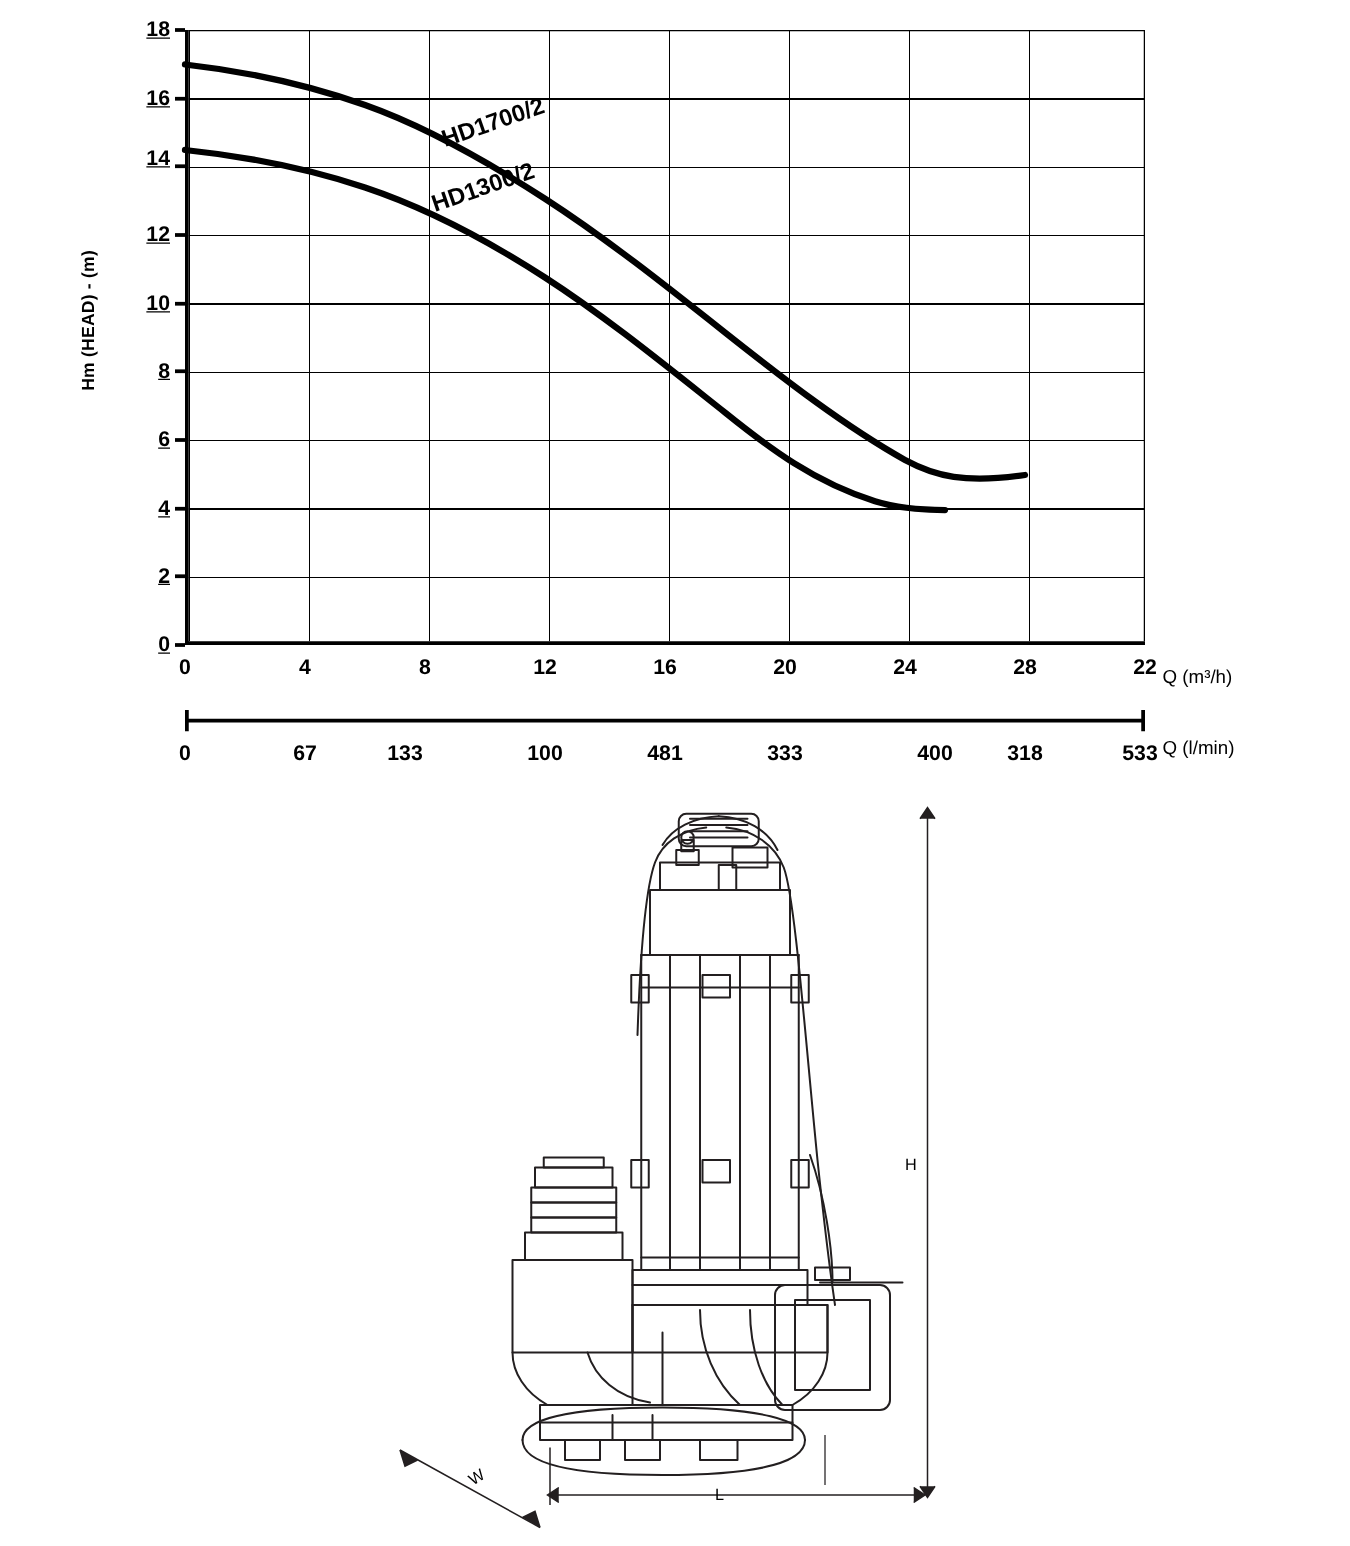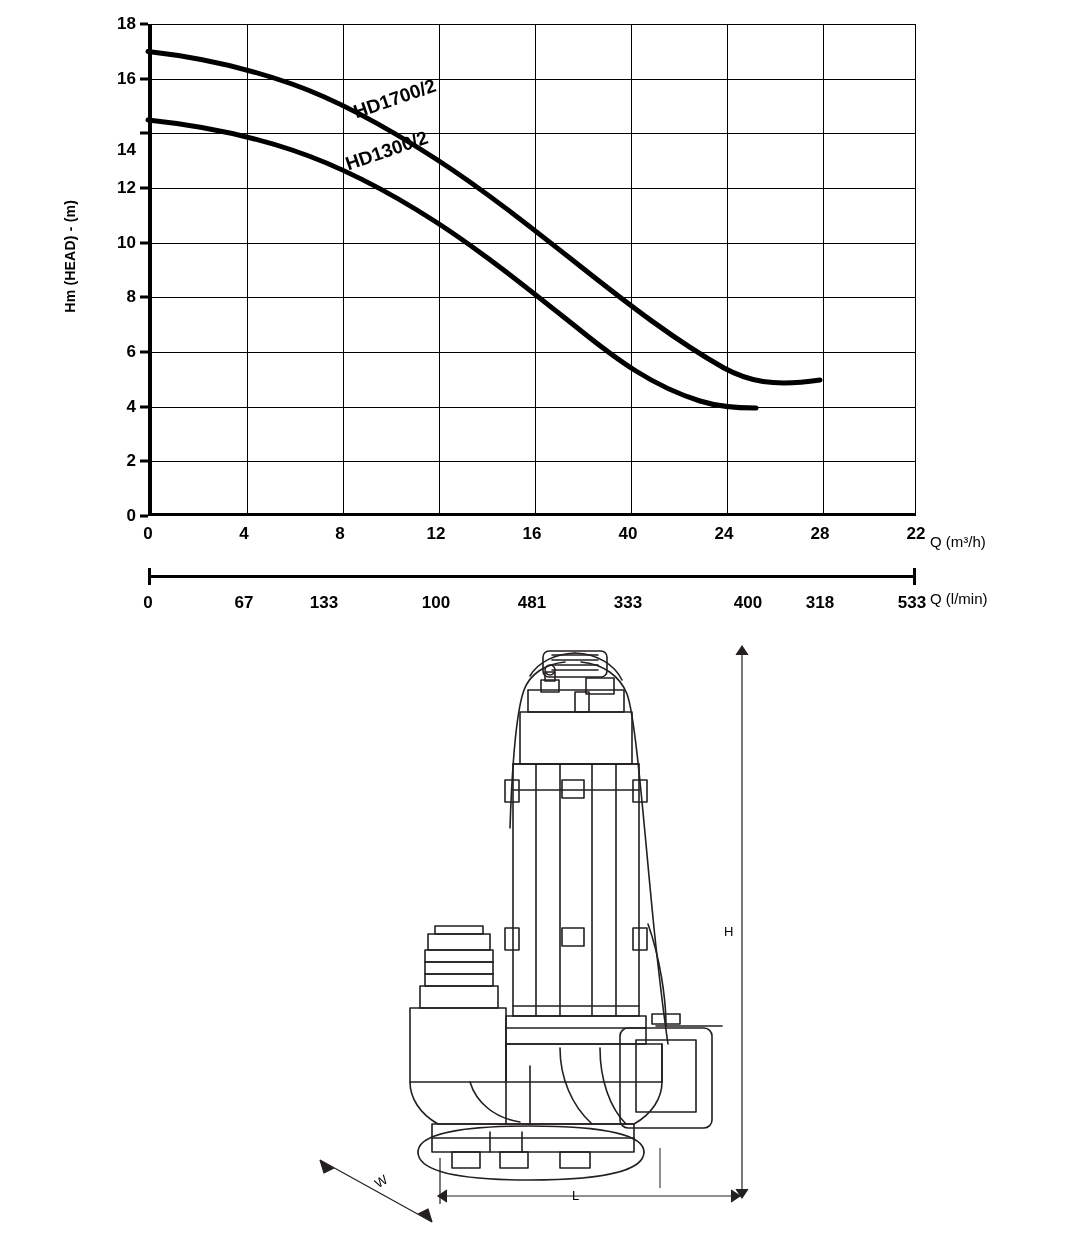--- a/index.html
+++ b/index.html
@@ -40,20 +40,21 @@
   }
   .plot .gridcap-r{position:absolute;right:0;top:0;width:1px;height:100%;background:#000;}
   .plot .gridcap-t{position:absolute;left:0;top:0;height:1px;width:100%;background:#000;}
 
   .ytick{
     position:absolute;
     width:40px;text-align:right;
     font-size:17px;font-weight:bold;
     transform:translateY(-50%);
     left:96px;
+    text-decoration:underline;
   }
   .ytickmark{position:absolute;left:140px;width:8px;height:3px;background:#000;transform:translateY(-50%);}
 
   .xtick{
     position:absolute;
     width:60px;text-align:center;
     font-size:17px;font-weight:bold;
     top:524px;
     transform:translateX(-50%);
   }
@@ -108,41 +109,41 @@
       <div class="gridcap-t"></div>
     </div>
 
     <div class="ytick" style="top:516px">0</div>
     <div class="ytick" style="top:461.3px">2</div>
     <div class="ytick" style="top:406.7px">4</div>
     <div class="ytick" style="top:352px">6</div>
     <div class="ytick" style="top:297.3px">8</div>
     <div class="ytick" style="top:242.7px">10</div>
     <div class="ytick" style="top:188px">12</div>
-    <div class="ytick" style="top:150px">14</div>
+    <div class="ytick" style="top:127px">14</div>
     <div class="ytick" style="top:78.7px">16</div>
     <div class="ytick" style="top:24px">18</div>
 
     <div class="ytickmark" style="top:516px"></div>
     <div class="ytickmark" style="top:461.3px"></div>
     <div class="ytickmark" style="top:406.7px"></div>
     <div class="ytickmark" style="top:352px"></div>
     <div class="ytickmark" style="top:297.3px"></div>
     <div class="ytickmark" style="top:242.7px"></div>
     <div class="ytickmark" style="top:188px"></div>
     <div class="ytickmark" style="top:133.3px"></div>
     <div class="ytickmark" style="top:78.7px"></div>
     <div class="ytickmark" style="top:24px"></div>
 
     <div class="xtick" style="left:148px">0</div>
     <div class="xtick" style="left:244px">4</div>
     <div class="xtick" style="left:340px">8</div>
     <div class="xtick" style="left:436px">12</div>
     <div class="xtick" style="left:532px">16</div>
-    <div class="xtick" style="left:628px">40</div>
+    <div class="xtick" style="left:628px">20</div>
     <div class="xtick" style="left:724px">24</div>
     <div class="xtick" style="left:820px">28</div>
     <div class="xtick" style="left:916px">22</div>
 
     <div class="axlab q1">Q (m³/h)</div>
 
     <div class="axis2">
       <div class="endcap" style="left:0"></div>
       <div class="endcap" style="left:765px"></div>
     </div>

